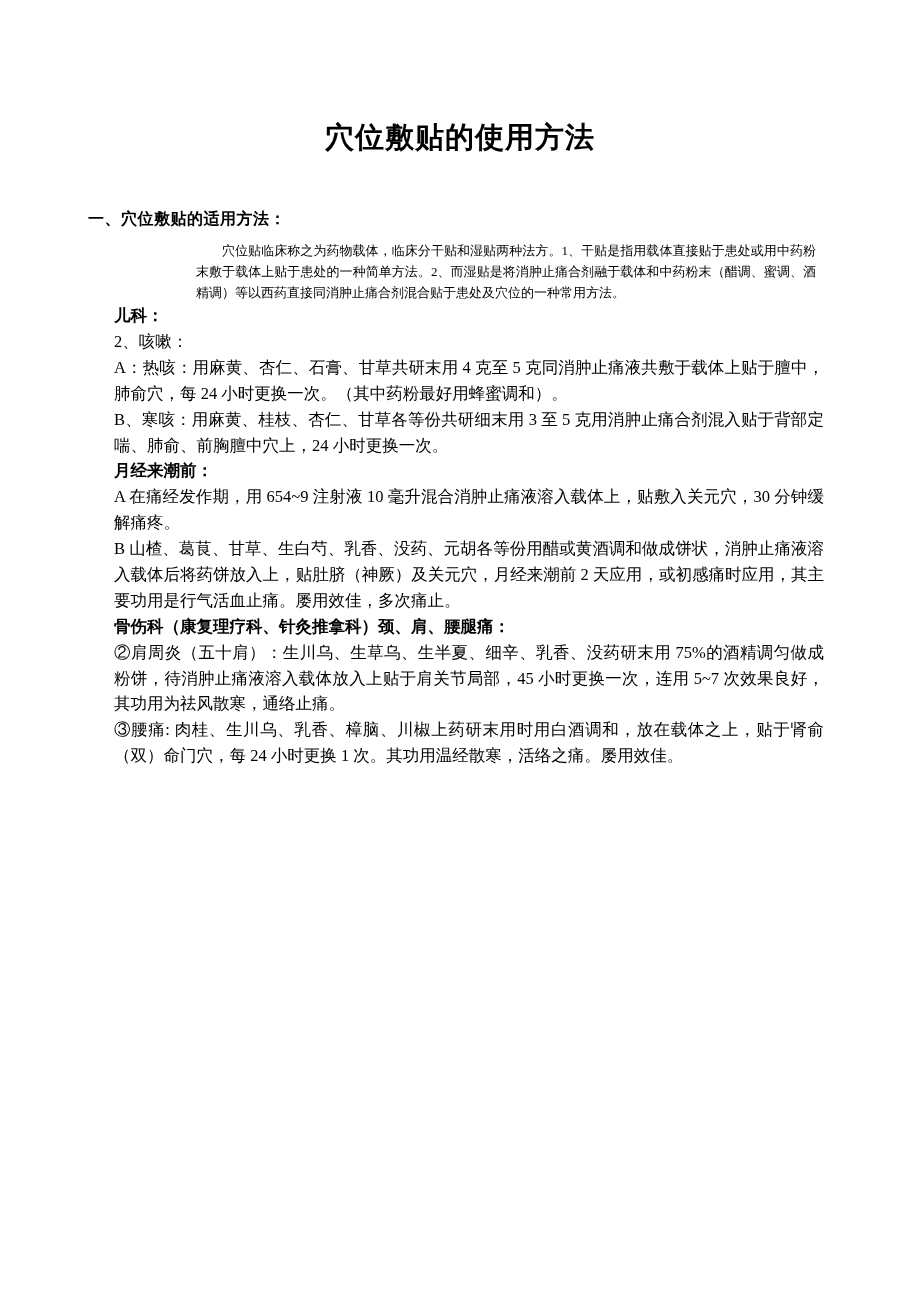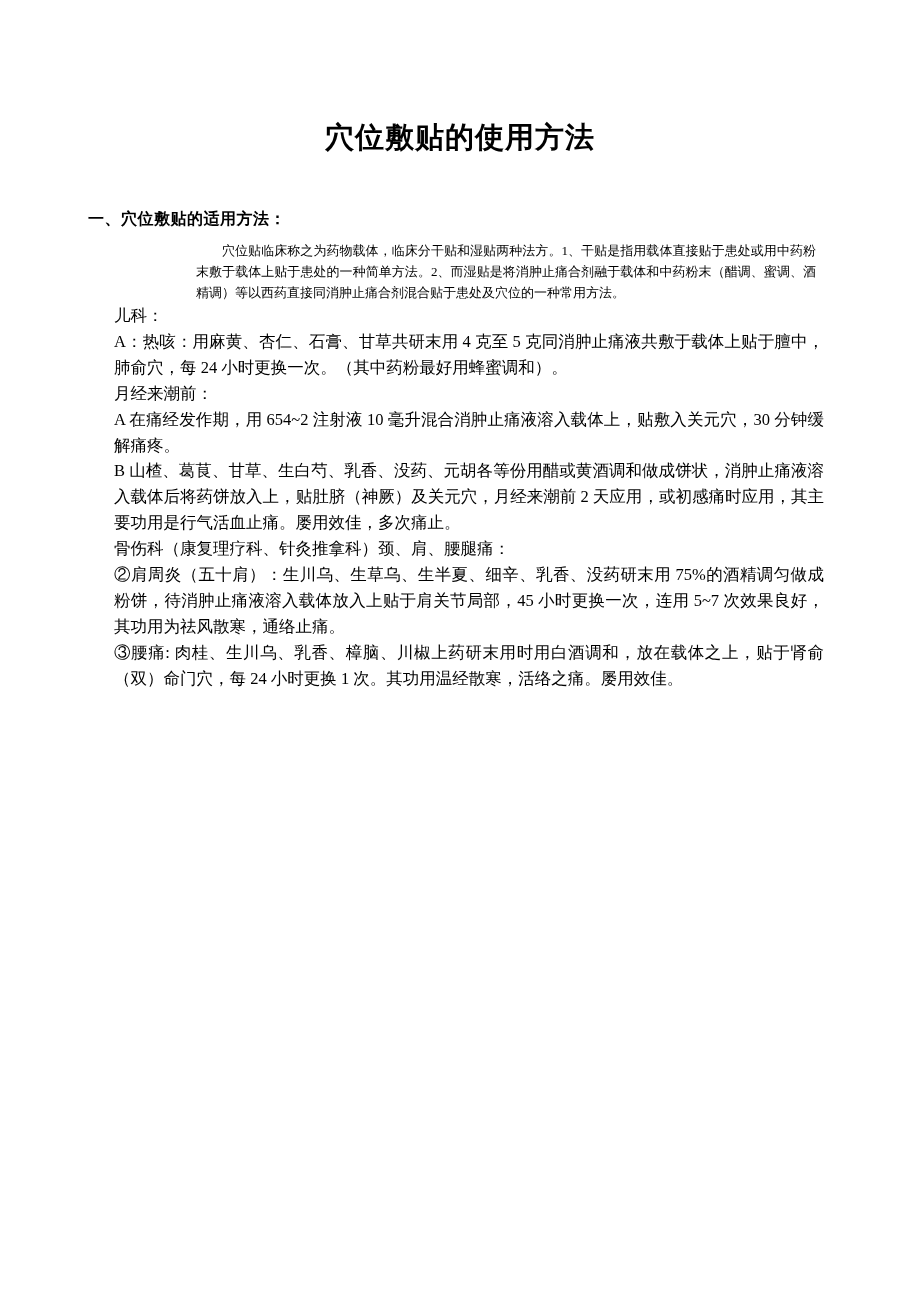--- a/index.html
+++ b/index.html
@@ -58,21 +58,21 @@
     padding-right: 8px;
     font-size: 16.5px;
     line-height: 1.57;
     text-align: justify;
   }
   .body-block p {
     margin: 0;
   }
   .sub-head {
     font-family: "Liberation Sans", "DejaVu Sans", sans-serif;
-    font-weight: normal;
+    font-weight: bold;
     font-size: 16.5px;
     line-height: 1.57;
     margin: 0;
   }
 </style>
 </head>
 <body>
 
 <div class="page">
 
@@ -80,22 +80,24 @@
 
   <h2 class="h2">一、穴位敷贴的适用方法：</h2>
 
   <div class="intro">
     <p>穴位贴临床称之为药物载体，临床分干贴和湿贴两种法方。1、干贴是指用载体直接贴于患处或用中药粉末敷于载体上贴于患处的一种简单方法。2、而湿贴是将消肿止痛合剂融于载体和中药粉末（醋调、蜜调、酒精调）等以西药直接同消肿止痛合剂混合贴于患处及穴位的一种常用方法。</p>
   </div>
 
 
   <div class="body-block">
     <p class="sub-head">儿科：</p>
+    <p>2、咳嗽：</p>
     <p>A：热咳：用麻黄、杏仁、石膏、甘草共研末用 4 克至 5 克同消肿止痛液共敷于载体上贴于膻中，肺俞穴，每 24 小时更换一次。（其中药粉最好用蜂蜜调和）。</p>
+    <p>B、寒咳：用麻黄、桂枝、杏仁、甘草各等份共研细末用 3 至 5 克用消肿止痛合剂混入贴于背部定喘、肺俞、前胸膻中穴上，24 小时更换一次。</p>
     <p class="sub-head">月经来潮前：</p>
-    <p>A 在痛经发作期，用 654~2 注射液 10 毫升混合消肿止痛液溶入载体上，贴敷入关元穴，30 分钟缓解痛疼。</p>
+    <p>A 在痛经发作期，用 654~9 注射液 10 毫升混合消肿止痛液溶入载体上，贴敷入关元穴，30 分钟缓解痛疼。</p>
     <p>B 山楂、葛茛、甘草、生白芍、乳香、没药、元胡各等份用醋或黄酒调和做成饼状，消肿止痛液溶入载体后将药饼放入上，贴肚脐（神厥）及关元穴，月经来潮前 2 天应用，或初感痛时应用，其主要功用是行气活血止痛。屡用效佳，多次痛止。</p>
     <p class="sub-head">骨伤科（康复理疗科、针灸推拿科）颈、肩、腰腿痛：</p>
     <p>②肩周炎（五十肩）：生川乌、生草乌、生半夏、细辛、乳香、没药研末用 75%的酒精调匀做成粉饼，待消肿止痛液溶入载体放入上贴于肩关节局部，45 小时更换一次，连用 5~7 次效果良好，其功用为祛风散寒，通络止痛。</p>
     <p>③腰痛: 肉桂、生川乌、乳香、樟脑、川椒上药研末用时用白酒调和，放在载体之上，贴于肾俞（双）命门穴，每 24 小时更换 1 次。其功用温经散寒，活络之痛。屡用效佳。</p>
   </div>
 
 </div>
 
 </body></html>

